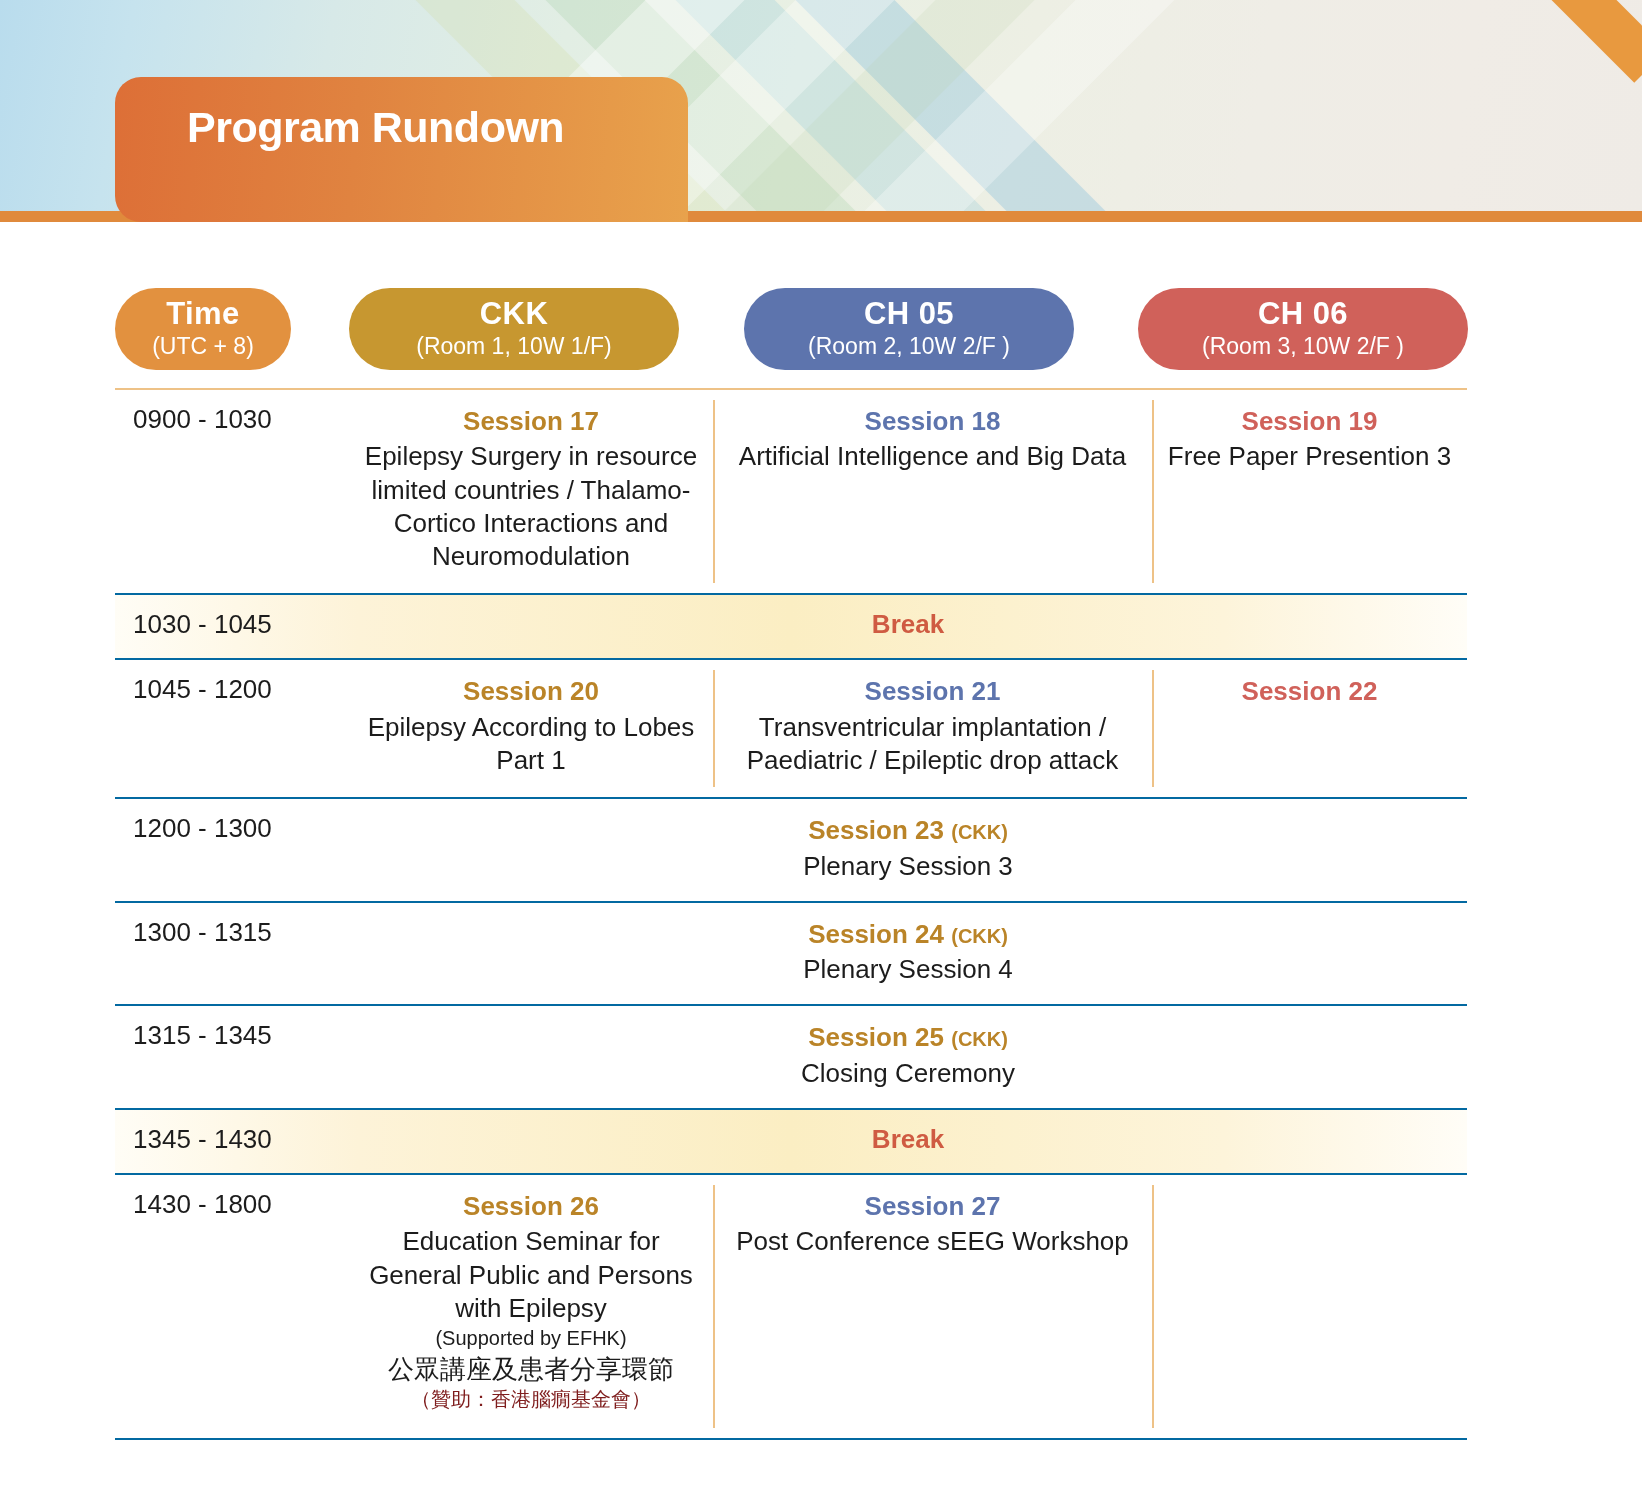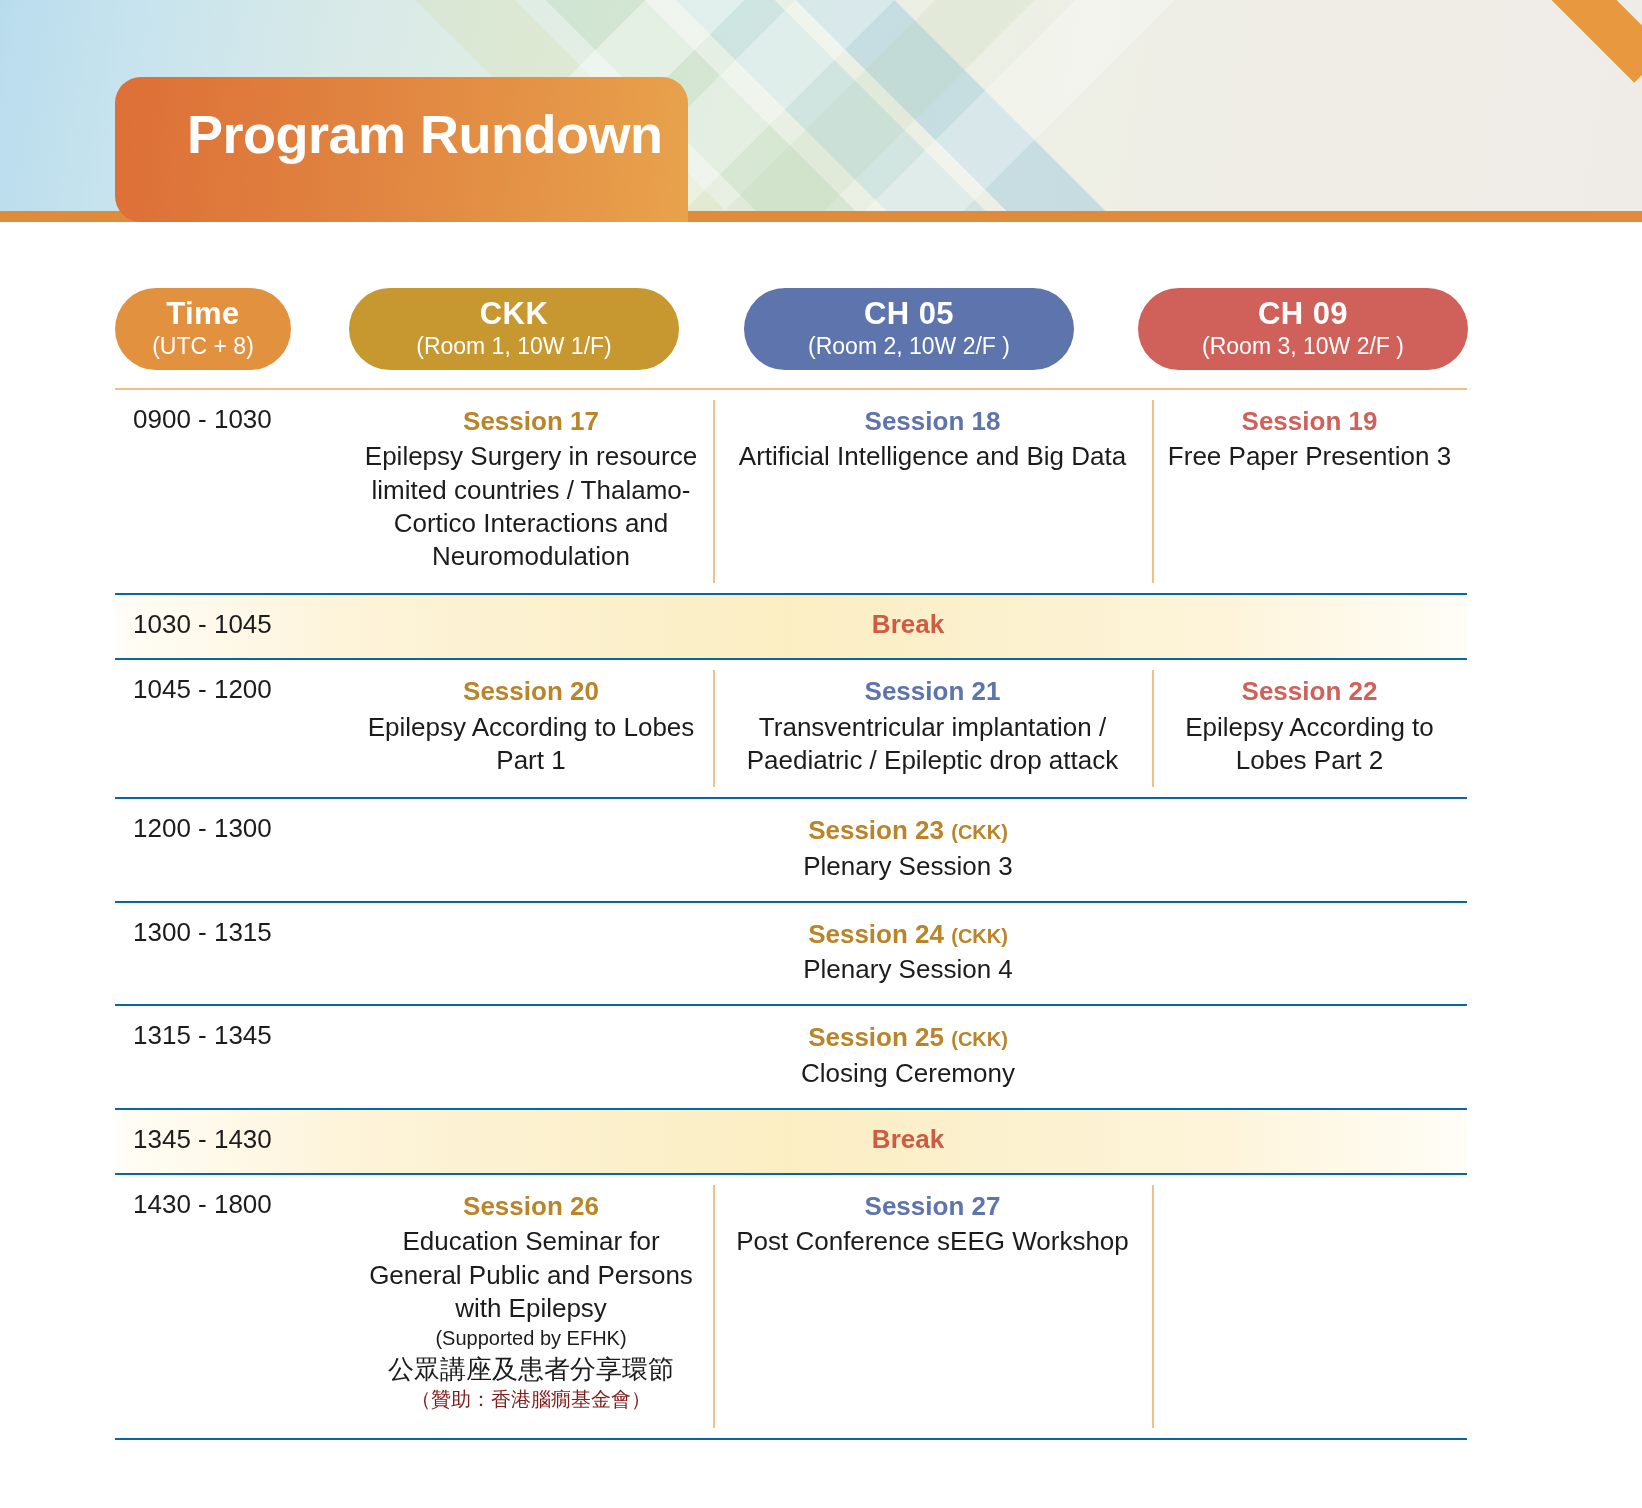--- a/index.html
+++ b/index.html
@@ -78,21 +78,21 @@
   }
   .title-date {
     font-size: 41px;
     font-style: italic;
     font-weight: bold;
     color: #ffe642;
     letter-spacing: -0.5px;
     line-height: 1.05;
   }
   .title-main {
-    font-size: 54px;
+    font-size: 43px;
     font-weight: bold;
     color: #ffffff;
     letter-spacing: -0.5px;
     line-height: 1.25;
   }
 
   
   .sheet {
     position: relative;
     width: 1500px;
@@ -253,21 +253,21 @@
     </div>
     <div class="pill pill-ckk">
       <span class="big">CKK</span>
       <span class="small">(Room 1, 10W 1/F)</span>
     </div>
     <div class="pill pill-ch05">
       <span class="big">CH 05</span>
       <span class="small">(Room 2, 10W 2/F )</span>
     </div>
     <div class="pill pill-ch06">
-      <span class="big">CH 09</span>
+      <span class="big">CH 06</span>
       <span class="small">(Room 3, 10W 2/F )</span>
     </div>
   </div>
 
   <div class="grid">
 
     <div class="row">
       <div class="vline v1"></div>
       <div class="vline v2"></div>
       <div class="c-time">0900 - 1030</div>
@@ -297,21 +297,20 @@
       <div class="c-room col-ckk">
         <div class="sess sess-ckk">Session 20</div>
         <div class="desc">Epilepsy According to Lobes Part 1</div>
       </div>
       <div class="c-room col-ch05">
         <div class="sess sess-ch05">Session 21</div>
         <div class="desc">Transventricular implantation / Paediatric / Epileptic drop attack</div>
       </div>
       <div class="c-room col-ch06">
         <div class="sess sess-ch06">Session 22</div>
-        <div class="desc">Epilepsy According to Lobes Part 2</div>
       </div>
     </div>
 
     <div class="row">
       <div class="c-time">1200 - 1300</div>
       <div class="c-span">
         <div class="sess sess-ckk">
           <span>Session 23</span>
           <span class="venue">(CKK)</span>
         </div>

